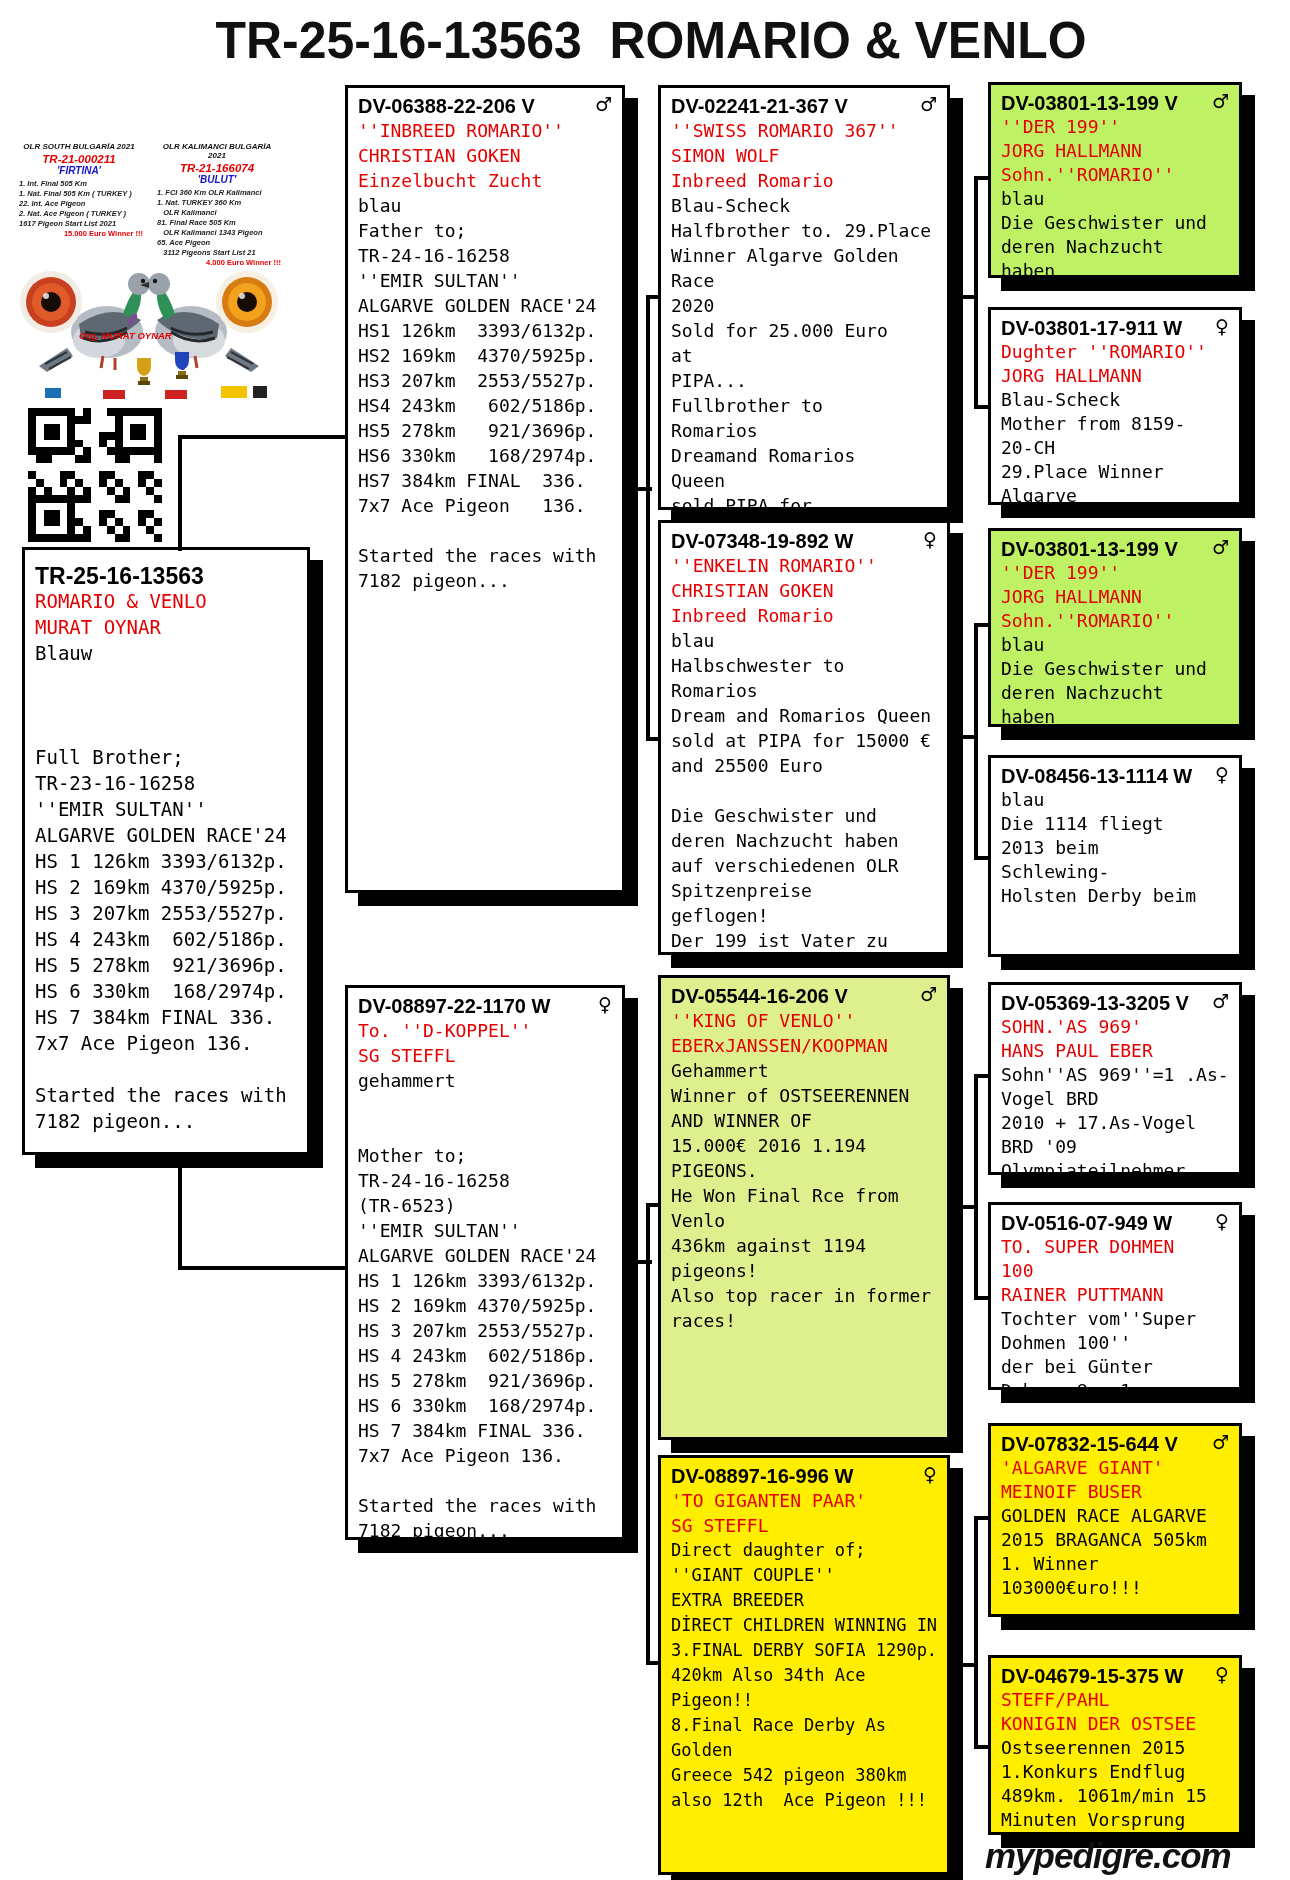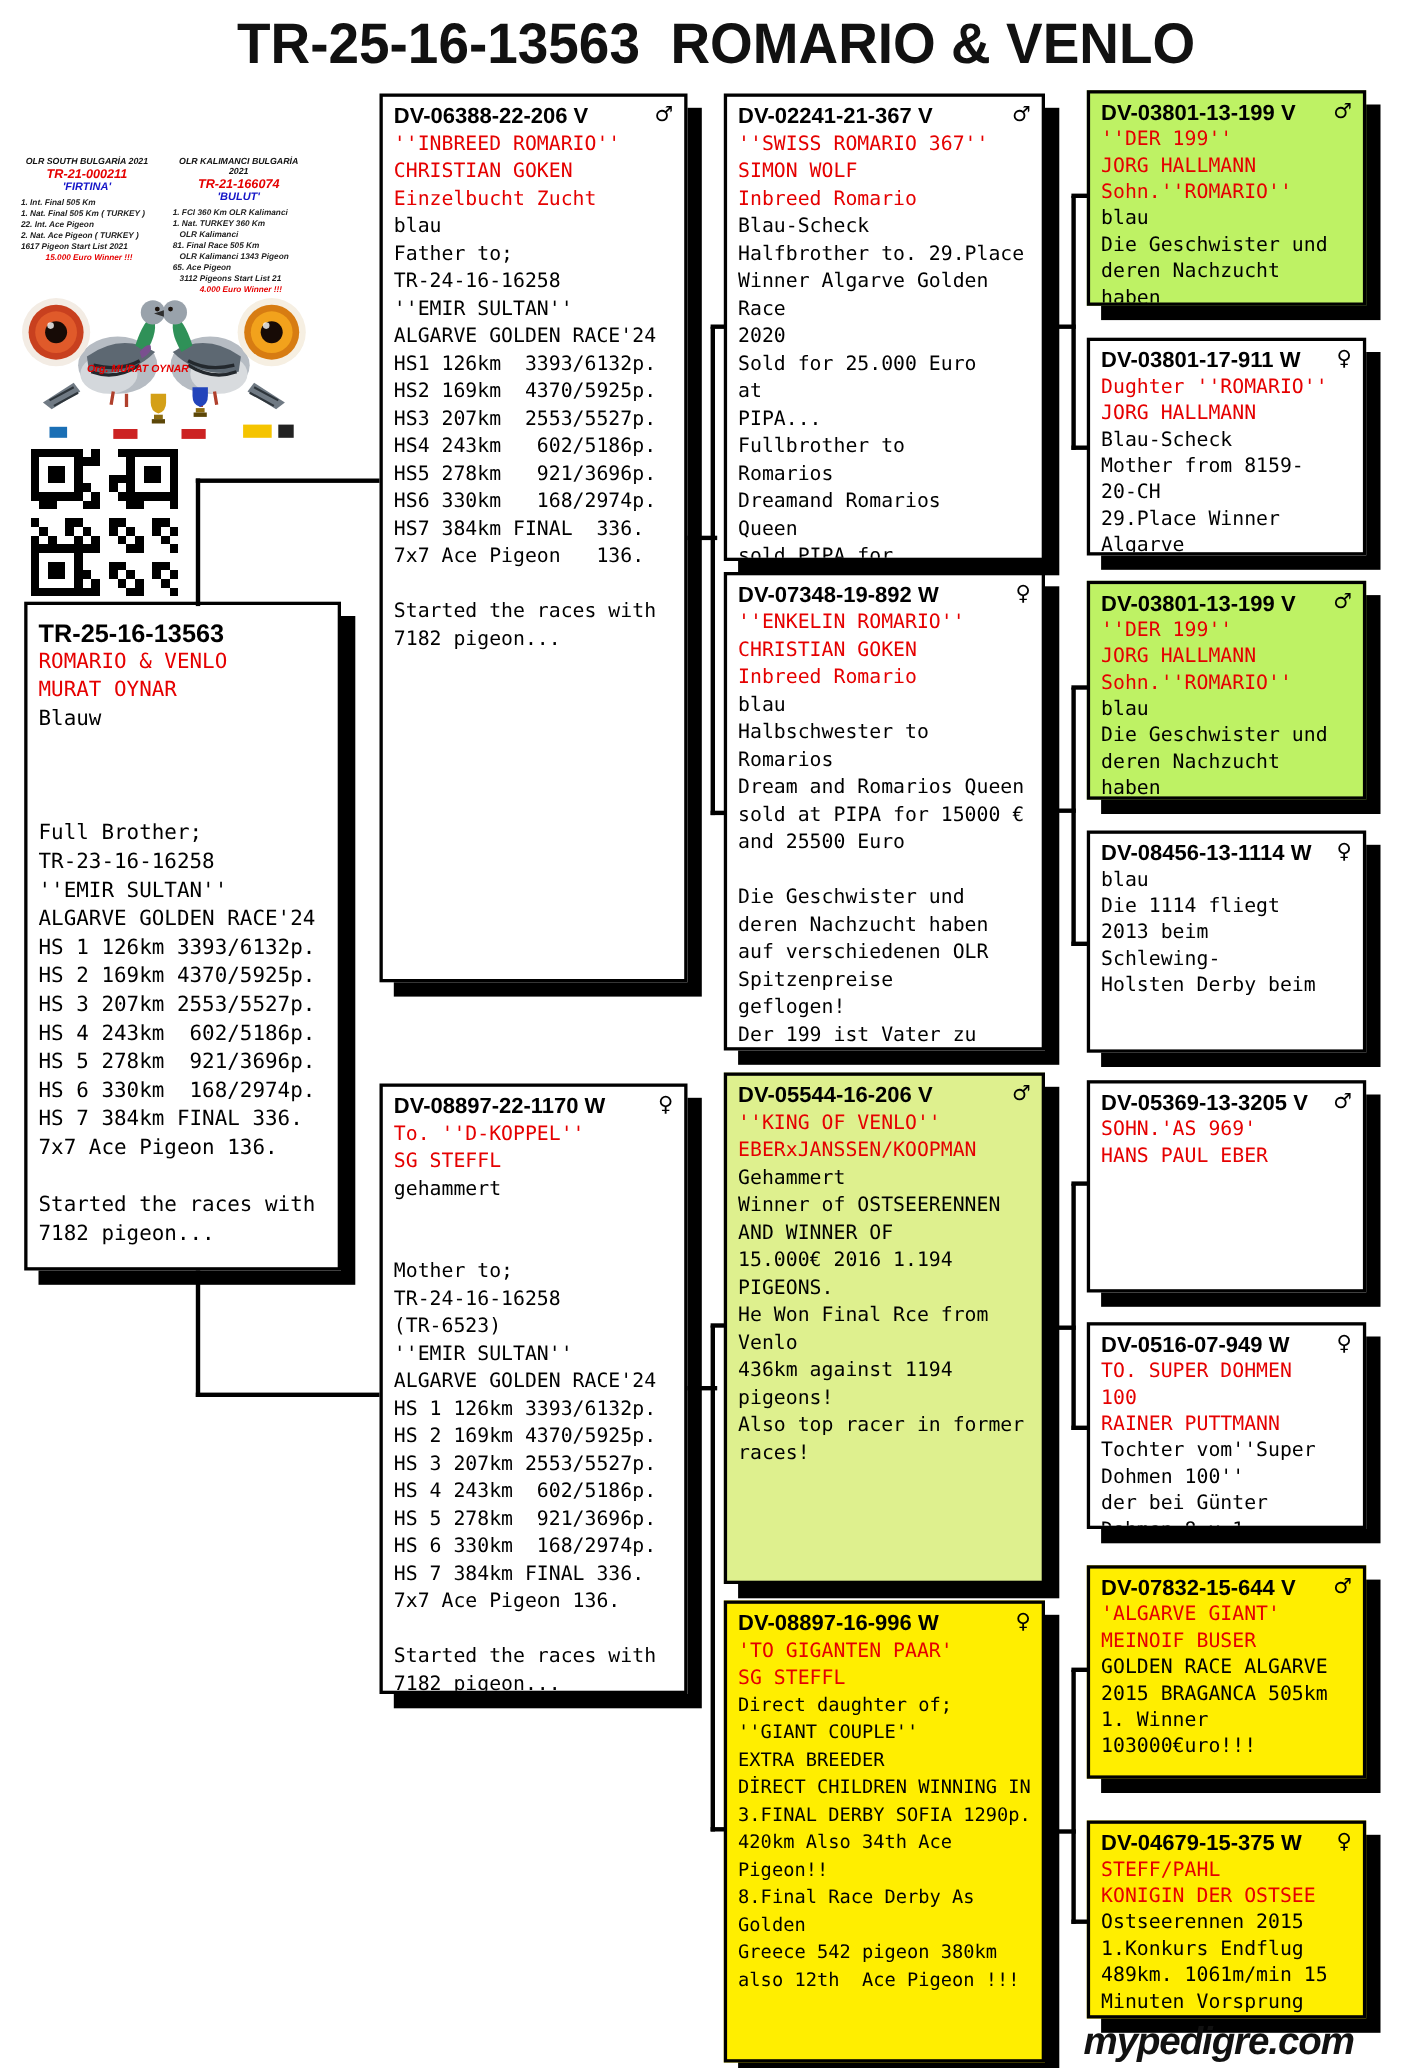--- a/index.html
+++ b/index.html
@@ -39,21 +39,21 @@
   
   .photos{position:absolute;left:15px;top:112px;width:268px;height:330px;}
   .pcard{position:absolute;top:30px;width:128px;text-align:center;}
   .pcard.left{left:0;}
   .pcard.right{left:138px;}
   .ev{font-family:"Liberation Sans",sans-serif;font-weight:bold;font-style:italic;font-size:8px;color:#111;}
   .ring{font-family:"Liberation Sans",sans-serif;font-weight:bold;font-style:italic;font-size:11.5px;color:#e50000;margin-top:2px;}
   .pname{font-family:"Liberation Sans",sans-serif;font-weight:bold;font-style:italic;font-size:10px;color:#1515c8;margin-bottom:3px;}
   .results{font-family:"Liberation Sans",sans-serif;font-weight:bold;font-style:italic;font-size:7.5px;
            line-height:10px;color:#222;text-align:left;white-space:pre-wrap;padding-left:4px;}
-  .prize{font-family:"Liberation Sans",sans-serif;font-weight:bold;font-style:italic;font-size:7.5px;color:#e50000;text-align:center;padding-left:4px;}
+  .prize{font-family:"Liberation Sans",sans-serif;font-weight:bold;font-size:7.5px;color:#e50000;text-align:right;padding-left:4px;}
   .org{position:absolute;left:64px;top:218px;width:140px;text-align:left;
        font-family:"Liberation Sans",sans-serif;font-weight:bold;font-style:italic;font-size:9.5px;color:#e50000;}
   .birds{position:absolute;left:0;top:128px;width:268px;height:175px;}
   .qr{position:absolute;left:28px;top:408px;width:134px;height:134px;}
 </style>
 </head>
 <body>
 
 <div class="page" id="page">
 
@@ -450,20 +450,25 @@
 Holsten Derby beim</div>
   </div>
 
   <div class="pbox small" style="left:988px;top:982px;width:254px;height:193px;">
     <div class="phead">
         <span>DV-05369-13-3205 V</span>
         <span class="sex">♂</span>
       </div>
     <div class="redtxt">SOHN.'AS 969'
 HANS PAUL EBER</div>
+    <div class="bodytxt">Sohn''AS 969''=1 .As-
+Vogel BRD
+2010 + 17.As-Vogel
+BRD '09
+Olympiateilnehmer</div>
   </div>
 
   <div class="pbox small" style="left:988px;top:1202px;width:254px;height:188px;">
     <div class="phead">
         <span>DV-0516-07-949 W</span>
         <span class="sex">♀</span>
       </div>
     <div class="redtxt">TO. SUPER DOHMEN
 100
 RAINER PUTTMANN</div>

